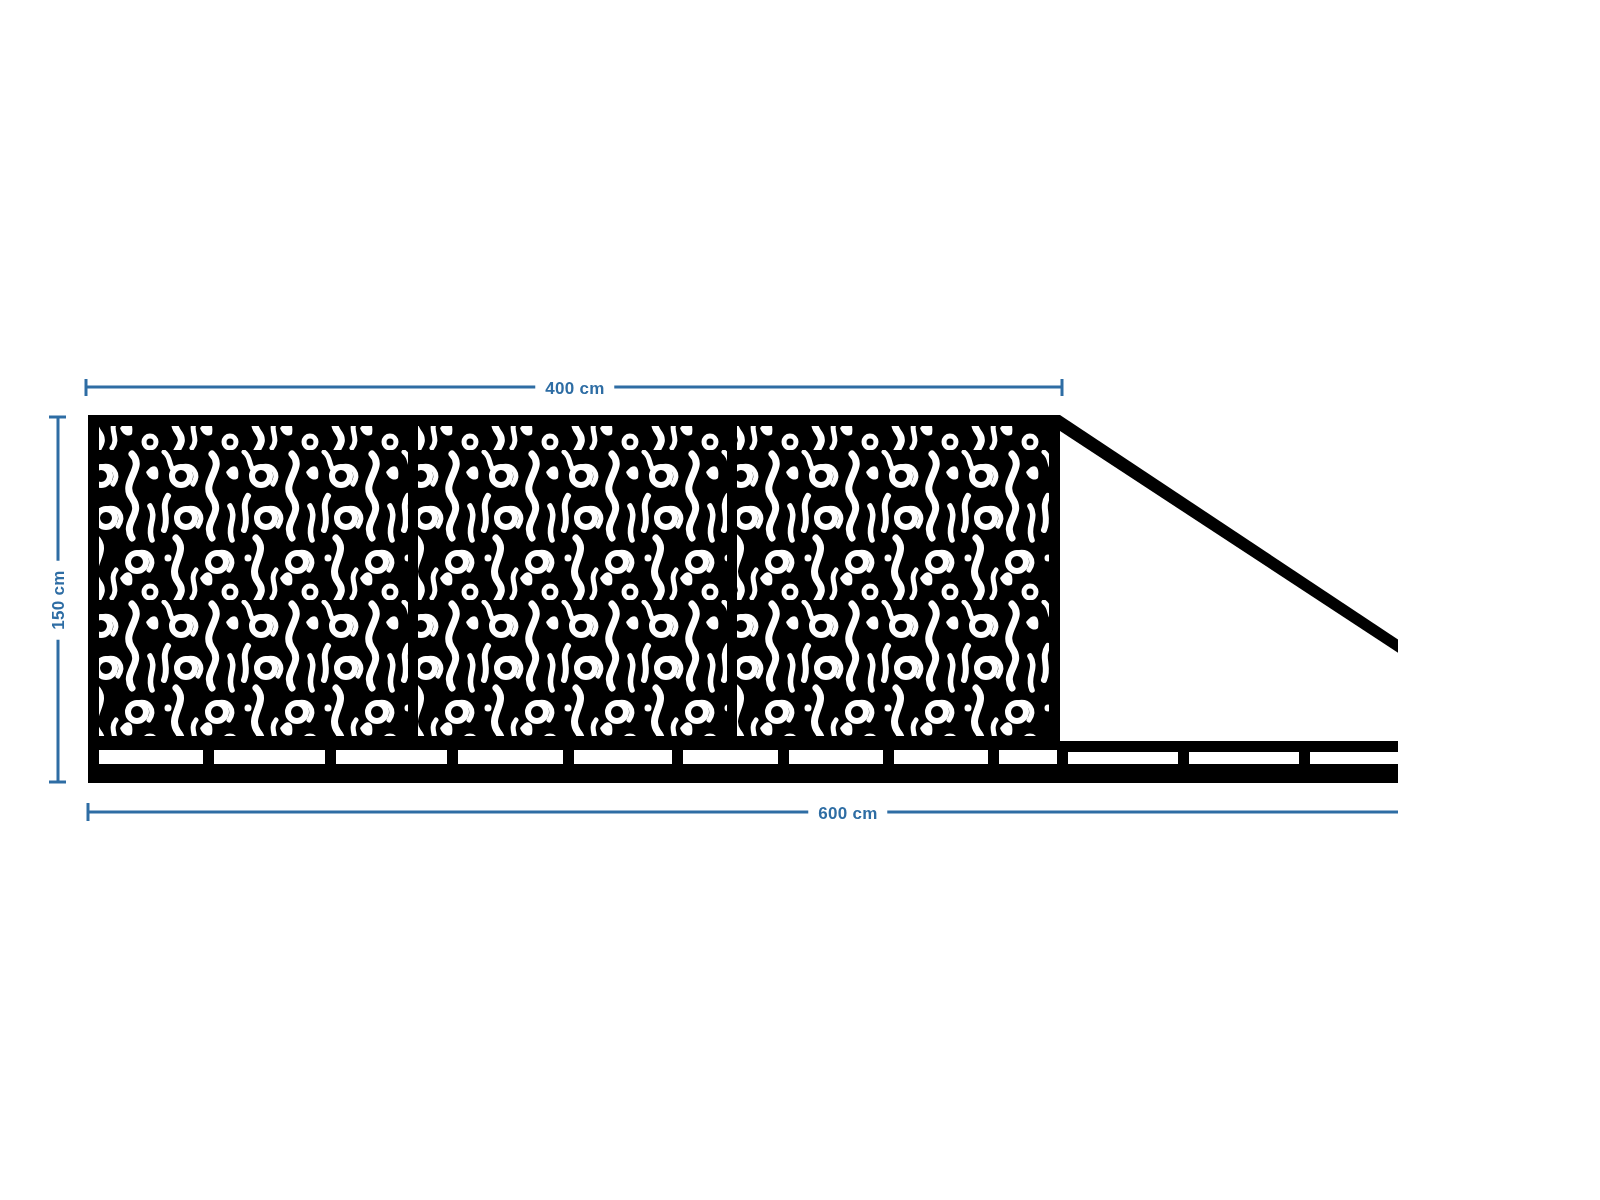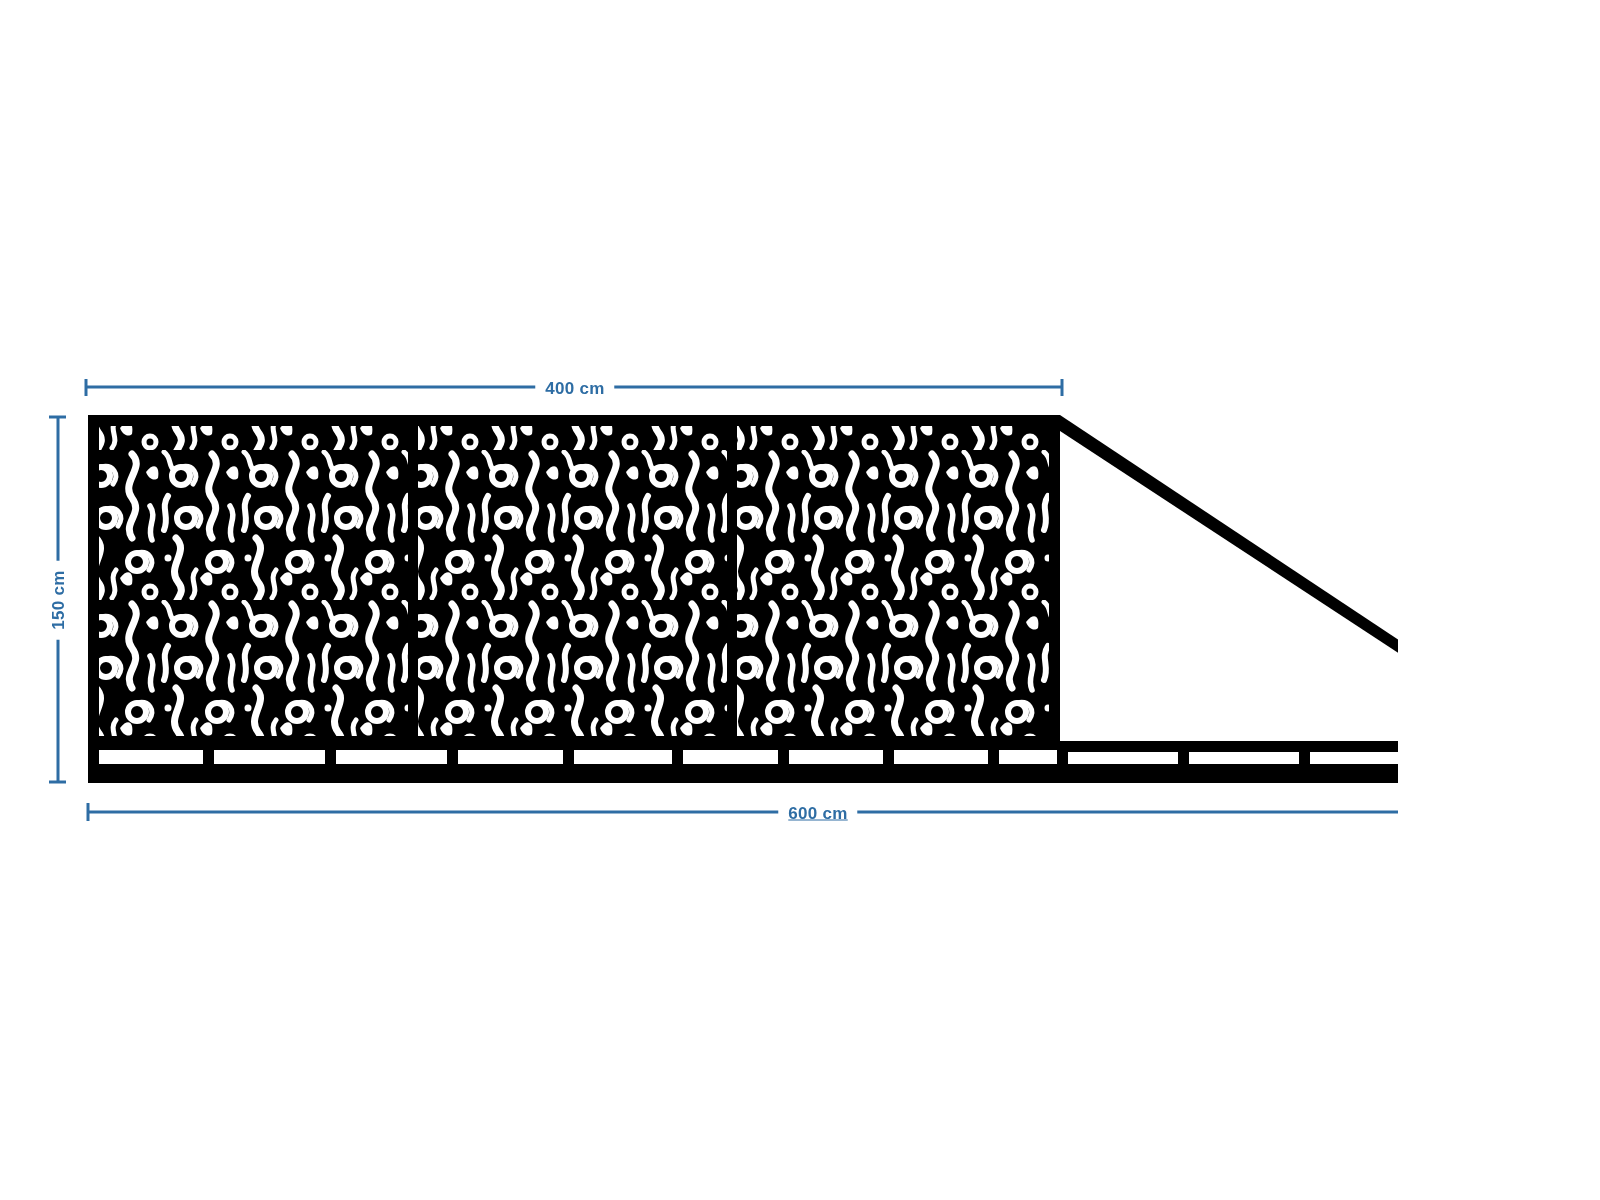--- a/index.html
+++ b/index.html
@@ -124,15 +124,15 @@
         <line x1="88" y1="803" x2="88" y2="821"></line>
         <line x1="1549" y1="803" x2="1549" y2="821"></line>
       </g>
     </g>
   </svg>
 
   <span class="dim-label" style="left:575px; top:388px;">400 cm</span>
 
   <span class="dim-label vertical" style="left:58px; top:600px;">150 cm</span>
 
-  <span class="dim-label" style="left:818px; top:813px;text-decoration:underline;">600 cm</span>
+  <span class="dim-label" style="left:848px; top:813px;">600 cm</span>
 
 </div>
 
 </body></html>

